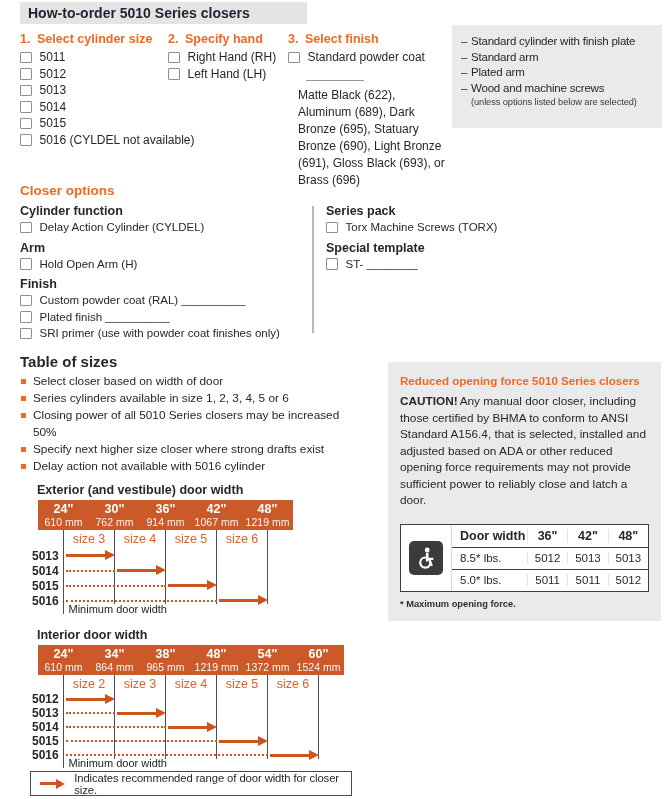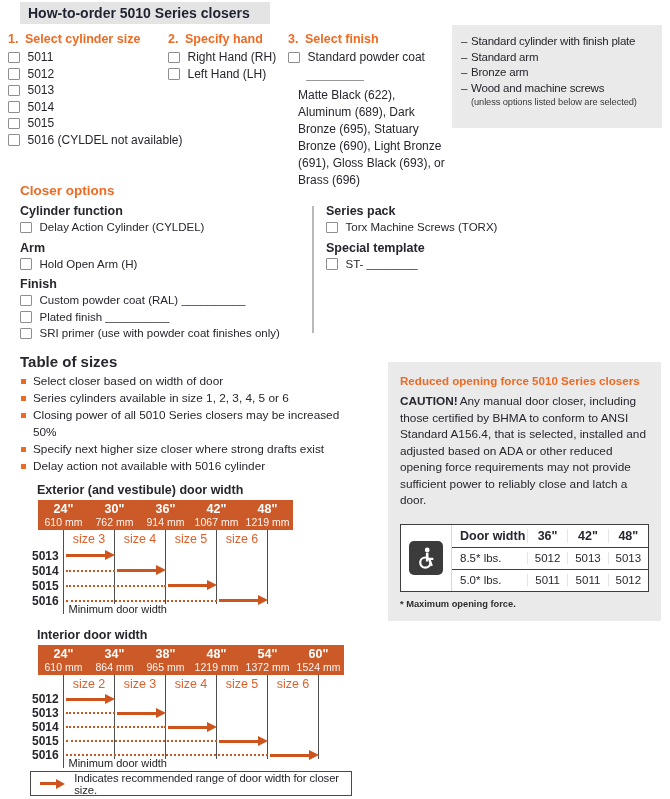--- a/index.html
+++ b/index.html
@@ -8,26 +8,26 @@
     --arrow:#CE541E;
     --ink:#26262E;
     --panel:#EAEAEA;
     --line-dark:#4E4E4E;
   }
   html,body{margin:0;padding:0;background:#fff;}
   .page{position:relative;width:670px;height:799px;background:#fff;overflow:hidden;
         font-family:"Liberation Sans","DejaVu Sans",sans-serif;color:var(--ink);}
 
   
-  .title-bar{position:absolute;left:20px;top:2px;width:250px;height:22px;background:#E4E4E4;
+  .title-bar{position:absolute;left:20px;top:2px;width:287px;height:22px;background:#E4E4E4;
              font-size:14px;font-weight:bold;color:#1E2230;padding:3px 0 0 8px;box-sizing:border-box;}
 
   
   .step{position:absolute;top:32px;}
-  #step1{left:8px;} #step2{left:168px;} #step3{left:288px;width:166px;}
+  #step1{left:20px;} #step2{left:168px;} #step3{left:288px;width:166px;}
   .step-head{color:var(--orange-text);font-weight:bold;font-size:12.5px;margin-bottom:3px;white-space:nowrap;}
   .step-num{display:inline-block;width:17px;}
   .chk-row{display:flex;line-height:16.5px;font-size:12px;}
   .chk{display:inline-block;width:9.5px;height:9.5px;border:1.2px solid #8E8E8E;border-radius:1px;
        margin:2.5px 8px 0 0;flex-shrink:0;background:#fff;}
   .chk-lbl{white-space:nowrap;}
   .blank-line{width:58px;height:11px;border-bottom:1.5px solid #979797;margin:3px 0 6px 18px;}
   .finish-colors{margin-left:10px;width:148px;font-size:12px;line-height:17px;}
 
   
@@ -167,21 +167,21 @@
         <div class="dash-row">
           <span class="dash">–</span>
           <span class="dash-lbl">Standard cylinder with finish plate</span>
         </div>
         <div class="dash-row">
           <span class="dash">–</span>
           <span class="dash-lbl">Standard arm</span>
         </div>
         <div class="dash-row">
           <span class="dash">–</span>
-          <span class="dash-lbl">Bronze arm</span>
+          <span class="dash-lbl">Plated arm</span>
         </div>
         <div class="dash-row">
           <span class="dash">–</span>
           <span class="dash-lbl">Wood and machine screws</span>
         </div>
       </div>
     <div class="ship-note">(unless options listed below are selected)</div>
   </div>
 
   <div class="co-heading">Closer options</div>

